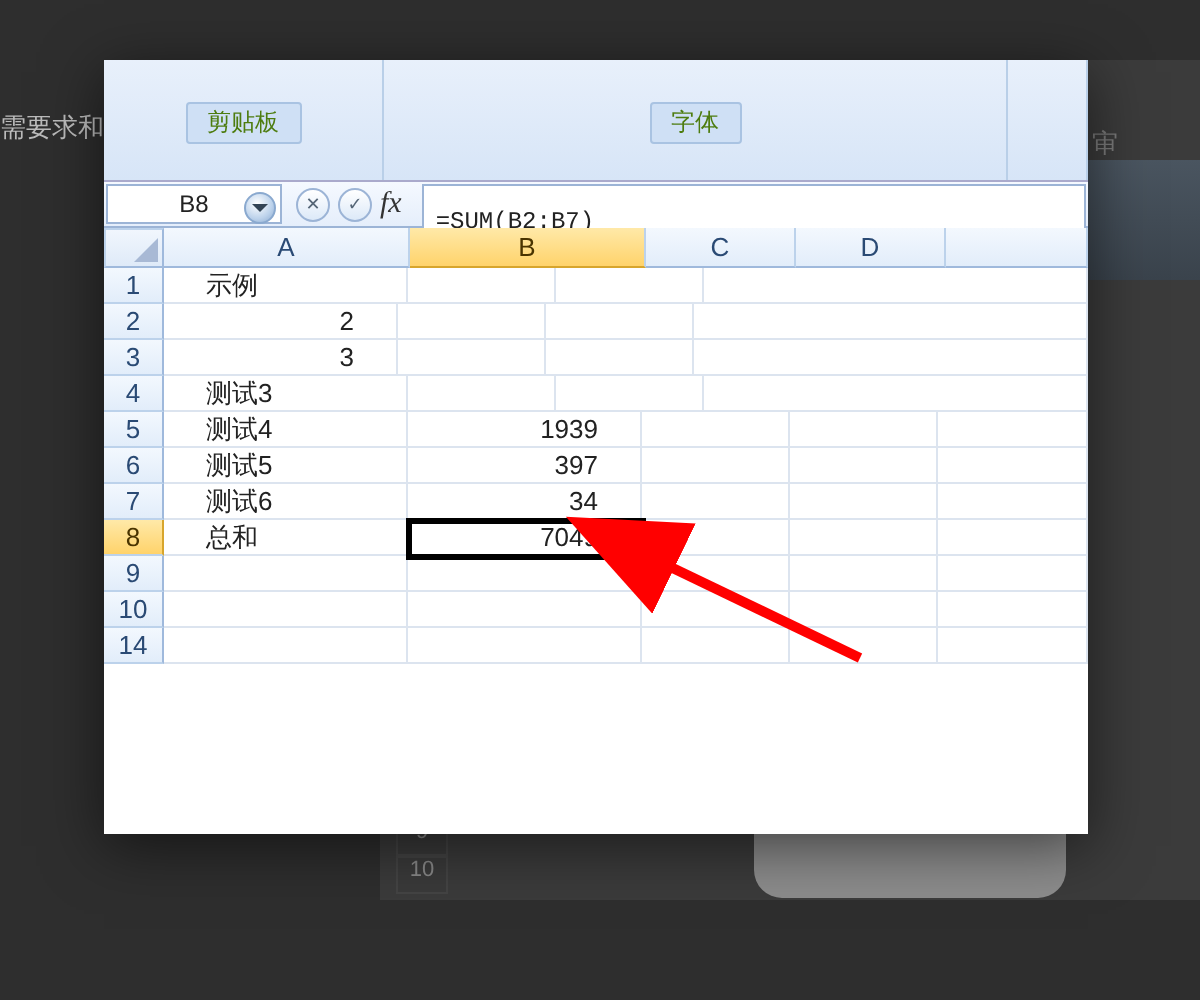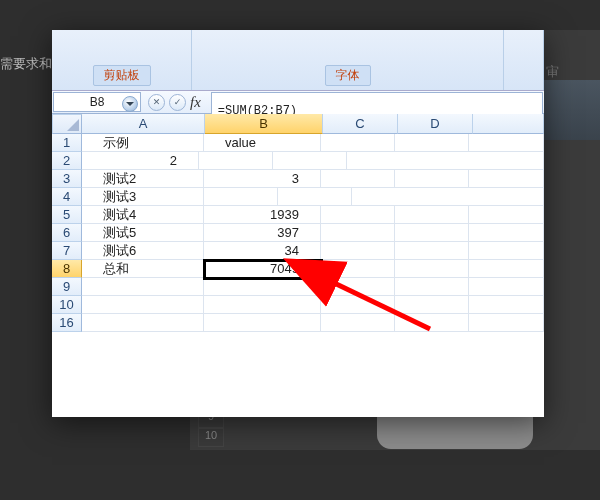--- a/index.html
+++ b/index.html
@@ -19,21 +19,21 @@
   .bg .mini-sel { position:absolute; top:389px; left:366px; width:120px; height:18px; border:2px solid #222; }
   .bg .ghost-shape { position:absolute; top:397px; left:377px; width:156px; height:52px; background:#cfcfcf; border-radius:10px 10px 14px 14px; opacity:.55; }
 
   
   .win { position:absolute; left:52px; top:30px; width:492px; height:387px; background:#fff; box-shadow:0 6px 28px rgba(0,0,0,.55); font-size:12px; color:#222; }
   
   .group-bar { display:flex; height:60px; background:linear-gradient(#e8f0fb,#d7e5f7); border-bottom:1px solid #aac; }
   .grp { flex:0 0 auto; border-right:1px solid #b9cfe8; display:flex; flex-direction:column; justify-content:flex-end; align-items:center; padding:3px 6px 2px; min-width:80px; box-sizing:border-box; }
   .grp:first-child { width:140px; }
   .grp:nth-child(2){ flex:1; }
-  .grp-label { background:#cfe0f5; border:1px solid #a9c3e2; border-radius:2px; padding:1px 10px; font-size:12px; color:#c2410c; margin-bottom:2px; }
+  .grp-label { background:#cfe0f5; border:1px solid #a9c3e2; border-radius:2px; padding:1px 10px; font-size:12px; color:#4d7c0f; margin-bottom:16px; }
 
   .formula-bar { display:flex; align-items:stretch; height:22px; background:linear-gradient(#f5f9ff,#e5eefb); border-bottom:1px solid #9cb4d6; }
   .name-box { width:86px; background:#fff; border:1px solid #9cb4d6; margin:1px; display:flex; align-items:center; justify-content:center; font-size:12px; position:relative; }
   .name-box .dd { position:absolute; right:2px; top:3px; width:14px; height:14px; border-radius:50%; background:radial-gradient(circle at 40% 35%,#fff,#bcd2eb 60%,#8aa9cf); border:1px solid #8aa9cf; }
   .name-box .dd::after { content:""; position:absolute; left:3px; top:5px; border:4px solid transparent; border-top-color:#345; }
   .fx-btns { display:flex; align-items:center; gap:4px; padding:0 6px; }
   .circ { width:15px; height:15px; border-radius:50%; border:1px solid #9cb4d6; background:linear-gradient(#fff,#dce9f8); display:flex; align-items:center; justify-content:center; font-size:9px; color:#567; }
   .fx-label { font-style:italic; font-family:"Times New Roman",serif; font-size:15px; color:#333; padding:0 4px 0 0; }
   .formula-text { flex:1; background:#fff; border:1px solid #9cb4d6; margin:1px 1px 1px 0; padding:18px 6px; font-family:"SimSun","Courier New",monospace; font-size:12px; display:flex; align-items:center; }
 
@@ -114,35 +114,33 @@
       <div class="col-h wA">A</div>
       <div class="col-h wB active">B</div>
       <div class="col-h wC">C</div>
       <div class="col-h wD">D</div>
       <div class="col-h wRest"></div>
     </div>
 
     <div class="row">
       <div class="row-h">1</div>
       <div class="cell wA">示例</div>
-      <div class="cell wB">value</div>
       <div class="cell wC"></div>
       <div class="cell wD"></div>
       <div class="cell wRest"></div>
     </div>
     <div class="row">
       <div class="row-h">2</div>
       <div class="cell wB num">2</div>
       <div class="cell wC"></div>
         <div class="cell wD"></div>
         <div class="cell wRest"></div>
     </div>
     <div class="row">
       <div class="row-h">3</div>
-      <div class="cell wA">测试2</div>
       <div class="cell wB num">3</div>
       <div class="cell wC"></div>
         <div class="cell wD"></div>
         <div class="cell wRest"></div>
     </div>
     <div class="row">
       <div class="row-h">4</div>
       <div class="cell wA">测试3</div>
       <div class="cell wC"></div>
         <div class="cell wD"></div>
@@ -190,21 +188,21 @@
     </div>
     <div class="row">
       <div class="row-h">10</div>
       <div class="cell wA"></div>
         <div class="cell wB"></div>
         <div class="cell wC"></div>
         <div class="cell wD"></div>
         <div class="cell wRest"></div>
     </div>
     <div class="row">
-      <div class="row-h">16</div>
+      <div class="row-h">14</div>
       <div class="cell wA"></div>
         <div class="cell wB"></div>
         <div class="cell wC"></div>
         <div class="cell wD"></div>
         <div class="cell wRest"></div>
     </div>
 
     <div class="sel-box" style="left:151px; top:145px; width:120px; height:21px;"></div>
 
     <div class="arrow-annot" style="left:268px; top:160px;">

